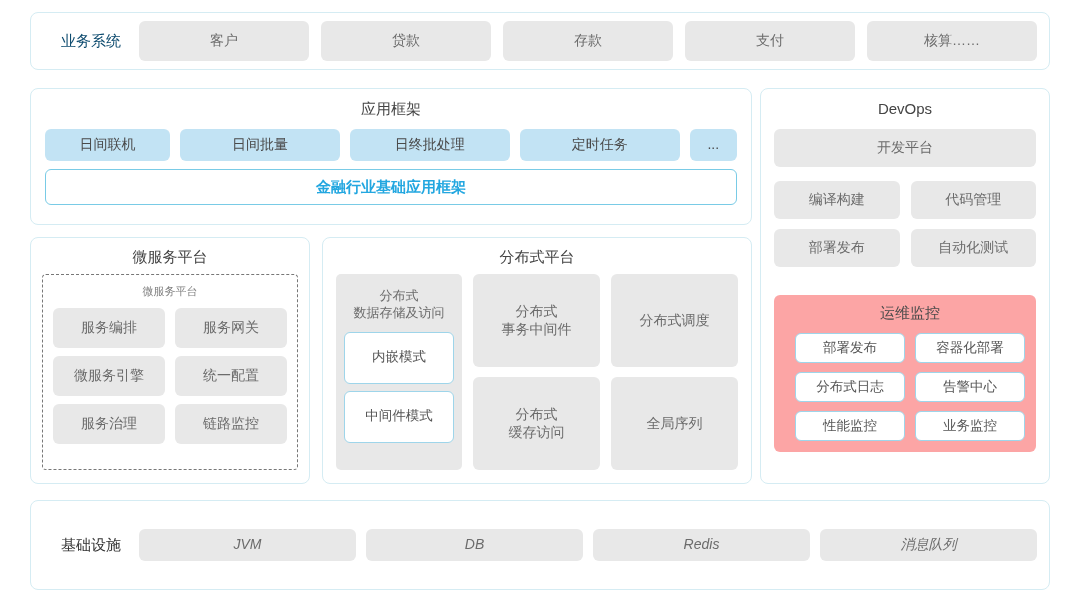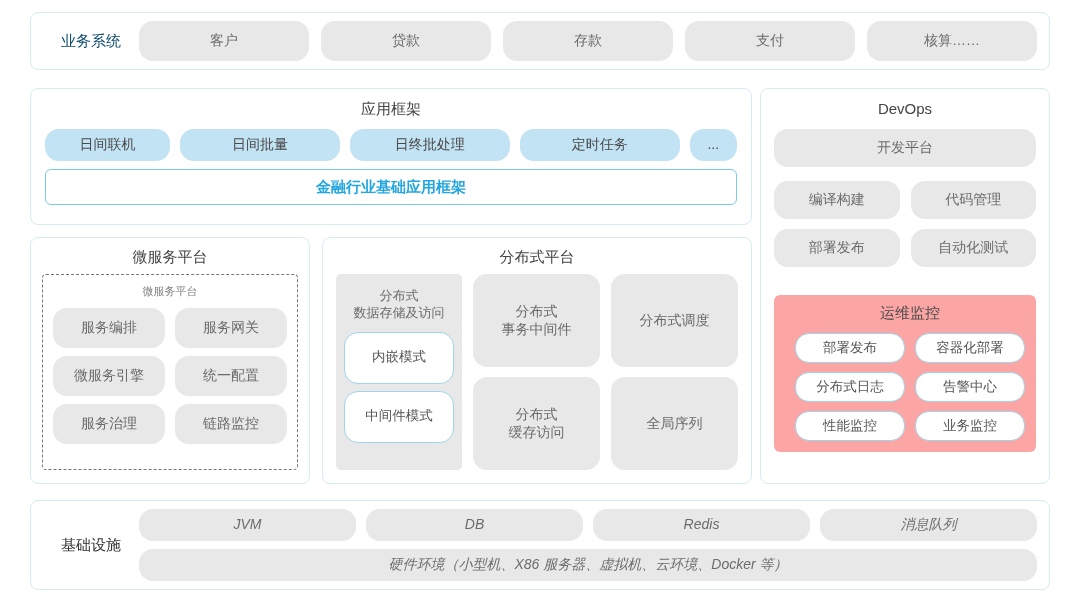--- a/index.html
+++ b/index.html
@@ -21,21 +21,21 @@
     text-align: center;
     color: #444444;
     font-size: 15px;
     line-height: 1;
   }
 
   
   .chip {
     display: flex; align-items: center; justify-content: center;
     text-align: center;
-    border-radius: 14px;
+    border-radius: 6px;
     font-size: 14px;
     line-height: 1.25;
     white-space: pre-line;
   }
   .chip-gray { background: #e8e8e8; color: #6b6b6b; }
   .chip-blue { background: #c2e3f4; color: #4a4a4a; }
   .chip-white-blue {
     background: #ffffff; color: #555555;
     border: 1px solid #9ed5ea;
   }
@@ -247,17 +247,16 @@
 
   <div id="row-infra" class="panel">
     <div class="side-label">基础设施</div>
     <div id="infra-stack">
       <div id="infra-top">
         <div class="chip chip-gray">JVM</div>
         <div class="chip chip-gray">DB</div>
         <div class="chip chip-gray">Redis</div>
         <div class="chip chip-gray">消息队列</div>
       </div>
-      <div id="infra-hw" class="chip chip-gray">硬件环境（小型机、X86 服务器、虚拟机、云环境、Docker 等）</div>
     </div>
   </div>
 
 </div>
 
 </body></html>

